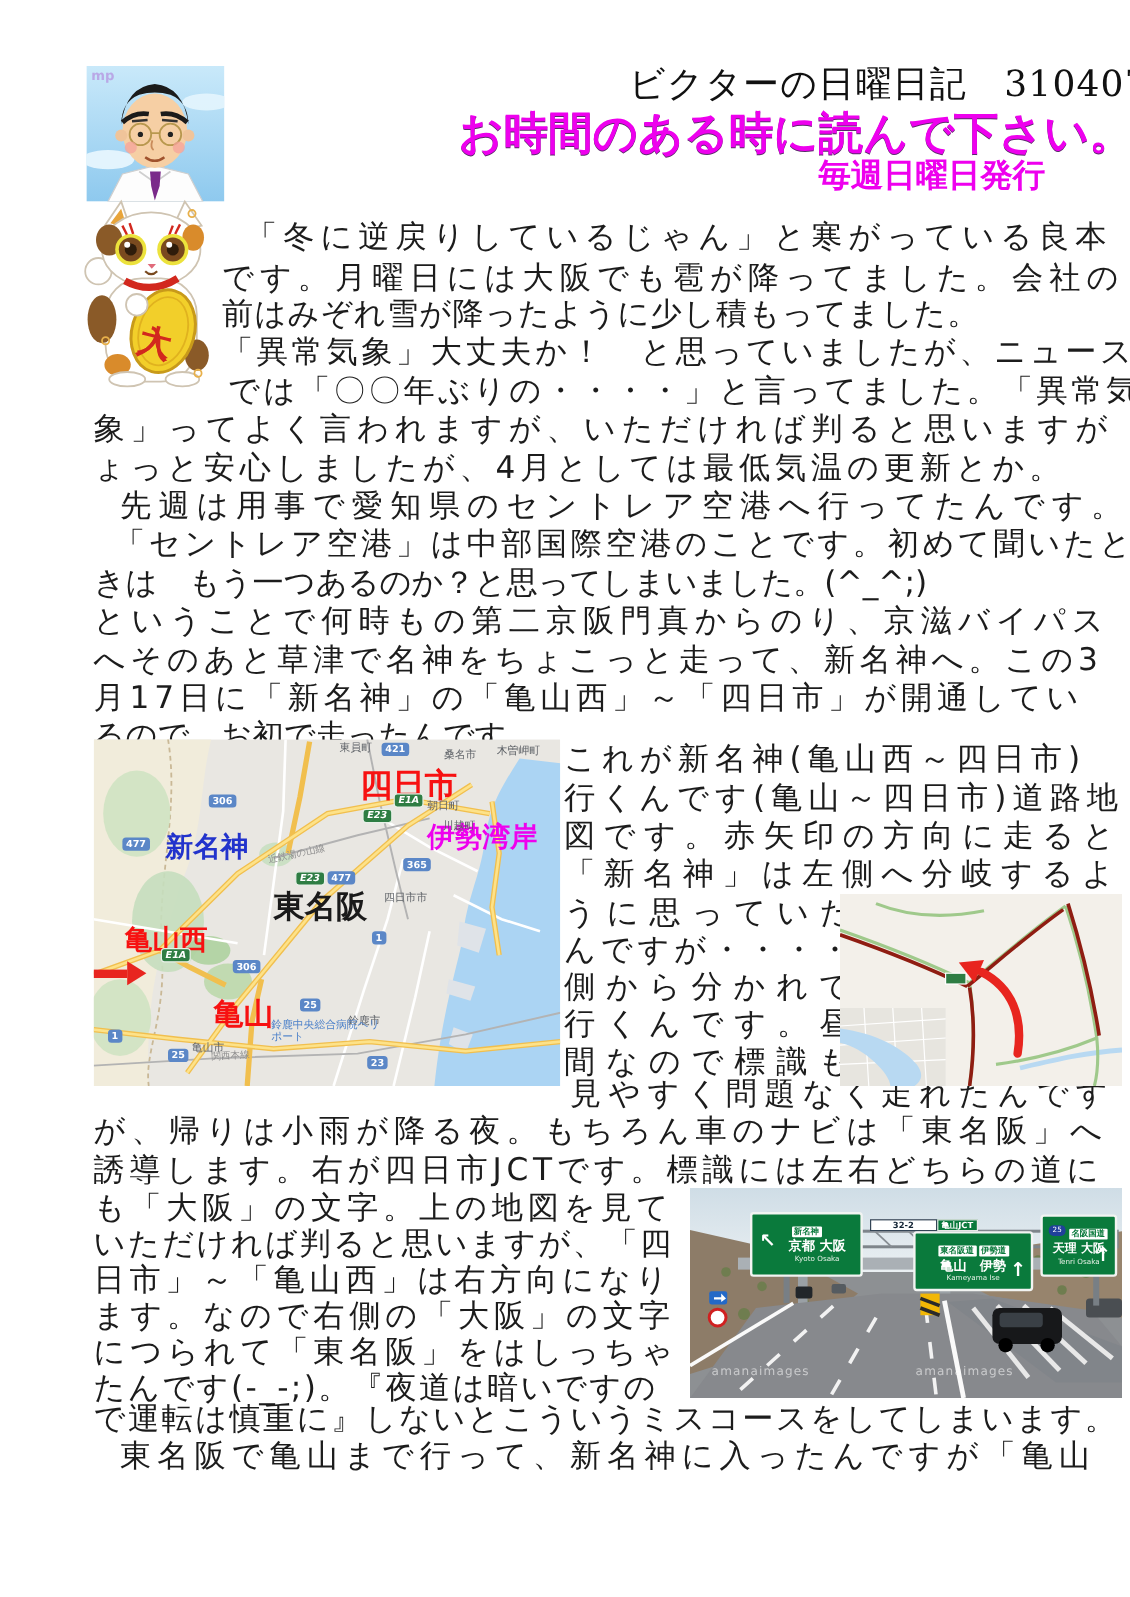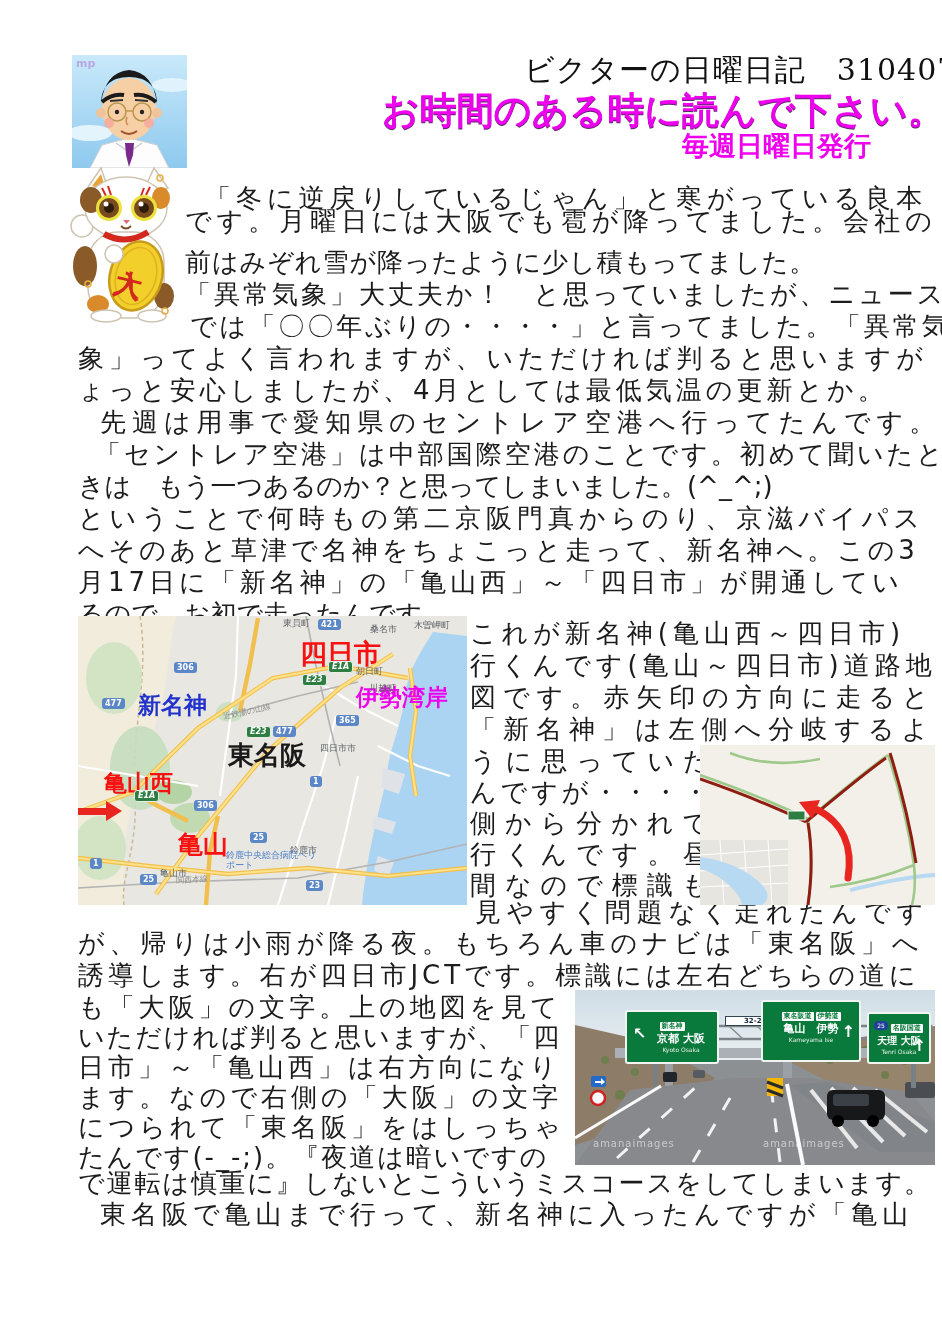--- a/index.html
+++ b/index.html
@@ -131,21 +131,21 @@
       <ellipse cx="38" cy="150" rx="15" ry="6" fill="#fff" stroke="#cfc4b2" stroke-width="1.5"></ellipse>
       <ellipse cx="84" cy="150" rx="14" ry="6" fill="#fff" stroke="#cfc4b2" stroke-width="1.5"></ellipse>
       <circle cx="20" cy="118" r="3" fill="none" stroke="#e8b04a" stroke-width="1.5"></circle>
       <circle cx="97" cy="145" r="3" fill="none" stroke="#e8b04a" stroke-width="1.5"></circle>
       <circle cx="92" cy="12" r="3" fill="none" stroke="#e8b04a" stroke-width="1.5"></circle>
     </svg>
     <div class="coin-text">大入</div>
   </div>
 
   <div class="bl" style="left:205px;top:183px;letter-spacing:5px">「冬に逆戻りしているじゃん」と寒がっている良本</div>
-  <div class="bl" style="left:185px;top:206px;letter-spacing:5px">です。月曜日には大阪でも雹が降ってました。会社の</div>
+  <div class="bl" style="left:185px;top:217px;letter-spacing:5px">です。月曜日には大阪でも雹が降ってました。会社の</div>
   <div class="bl" style="left:185px;top:247px;letter-spacing:1px">前はみぞれ雪が降ったように少し積もってました。</div>
   <div class="bl" style="left:185px;top:279px;letter-spacing:3px">「異常気象」大丈夫か！　と思っていましたが、ニュース</div>
   <div class="bl" style="left:190px;top:311px;letter-spacing:3px">では「〇〇年ぶりの・・・・」と言ってました。「異常気</div>
   <div class="bl" style="left:78px;top:343px;letter-spacing:5px">象」ってよく言われますが、いただければ判ると思いますが</div>
   <div class="bl" style="left:78px;top:375px;letter-spacing:4px">ょっと安心しましたが、4月としては最低気温の更新とか。</div>
   <div class="bl" style="left:100px;top:407px;letter-spacing:6px">先週は用事で愛知県のセントレア空港へ行ってたんです。</div>
   <div class="bl" style="left:95px;top:439px;letter-spacing:3px">「セントレア空港」は中部国際空港のことです。初めて聞いたと</div>
   <div class="bl" style="left:78px;top:471px;letter-spacing:0">きは　もう一つあるのか？と思ってしまいました。(^_^;)</div>
   <div class="bl" style="left:78px;top:503px;letter-spacing:5px">ということで何時もの第二京阪門真からのり、京滋バイパス</div>
   <div class="bl" style="left:78px;top:535px;letter-spacing:4px">へそのあと草津で名神をちょこっと走って、新名神へ。この3</div>
@@ -360,21 +360,21 @@
 
     <div class="sign" style="left:50px;top:20px;width:94px;height:54px">
       <div><span class="sign-tag">新名神</span></div>
       <div class="sign-arrow" style="left:6px;top:14px">↖</div>
       <div class="sign-dest" style="margin-left:18px">京都 大阪</div>
       <div class="sign-rom" style="margin-left:18px">Kyoto Osaka</div>
     </div>
     <div class="marker">
       <span class="num">32-2</span><span class="nam">亀山JCT</span>
     </div>
-    <div class="sign" style="left:186px;top:10px;width:100px;height:62px">
+    <div class="sign" style="left:186px;top:36px;width:100px;height:50px">
       <div>
         <span class="sign-tag">東名阪道</span><span class="sign-tag">伊勢道</span>
       </div>
       <div class="sign-dest">亀山　伊勢</div>
       <div class="sign-rom">Kameyama  Ise</div>
       <div class="sign-arrow" style="right:4px;top:22px">↑</div>
     </div>
     <div class="sign" style="left:292px;top:22px;width:64px;height:52px">
       <div><span class="badge">25</span><span class="sign-tag">名阪国道</span></div>
       <div class="sign-dest" style="font-size:10px">天理 大阪</div>

